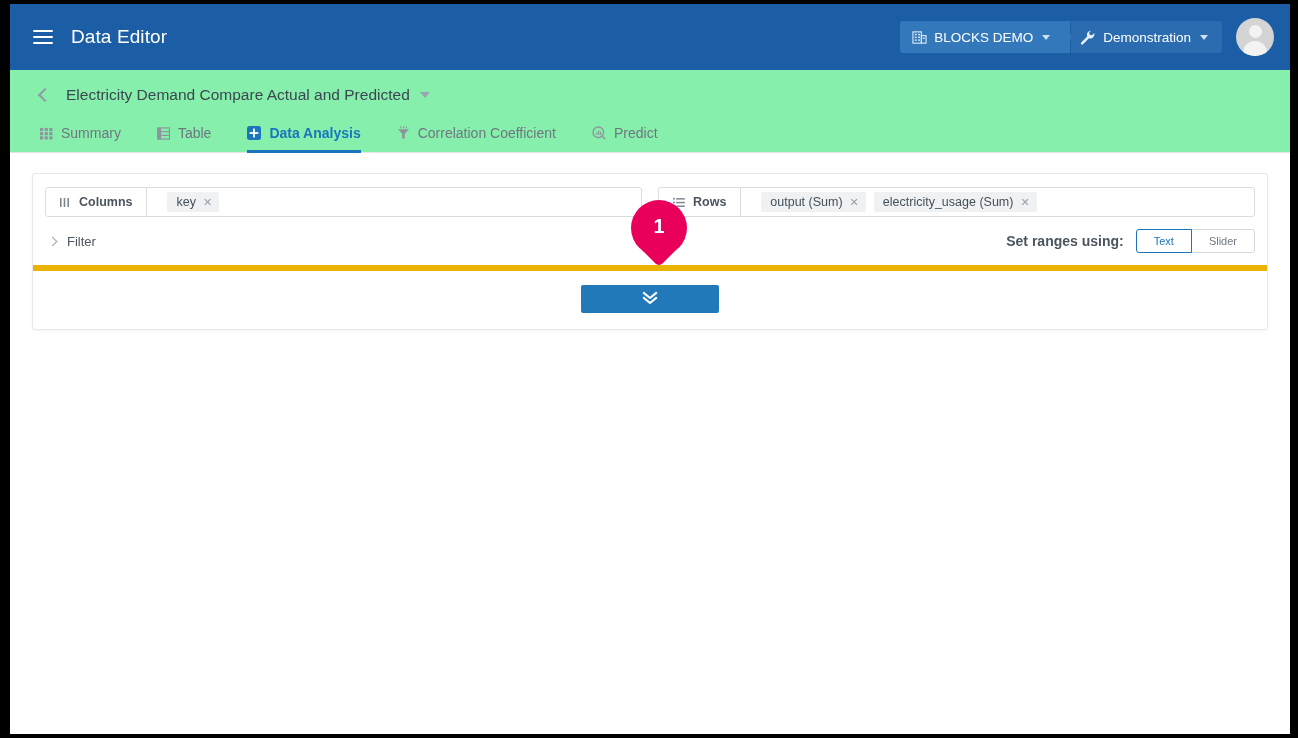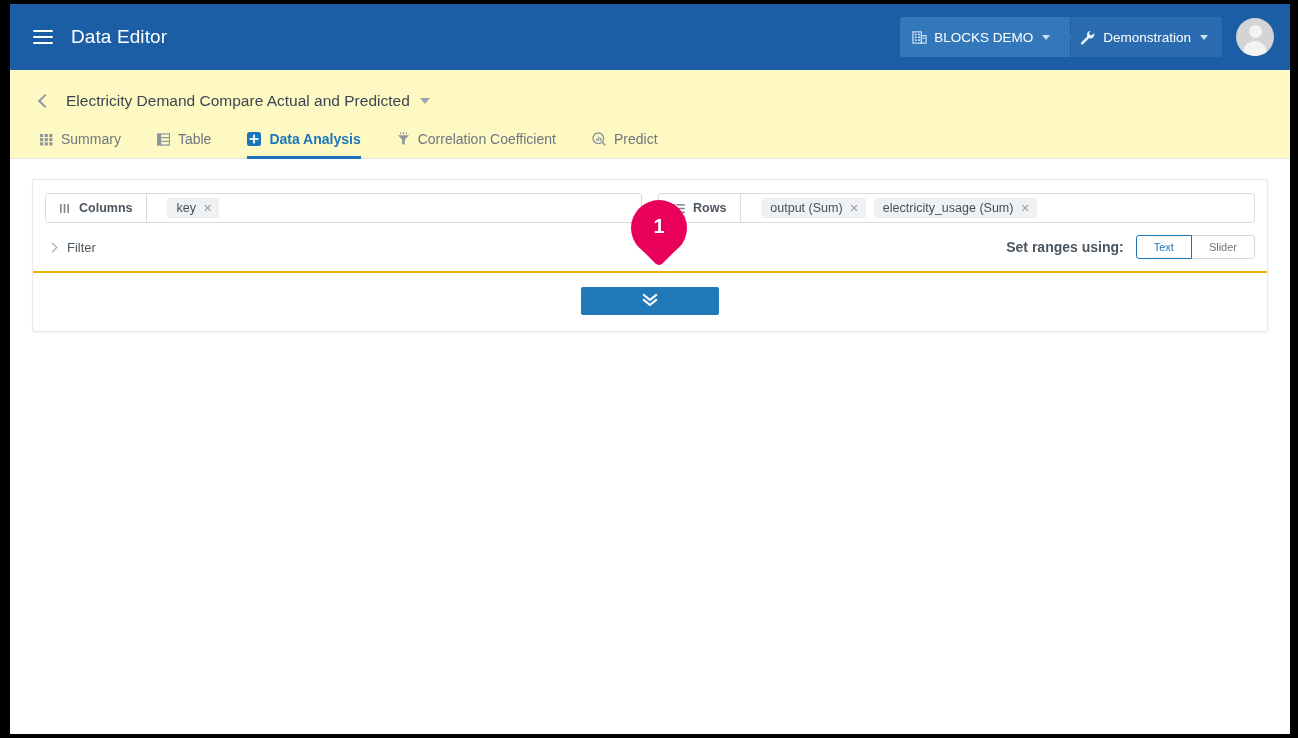--- a/index.html
+++ b/index.html
@@ -41,21 +41,21 @@
     letter-spacing: .1px;
   }
   .appbar-right {
     margin-left: auto;
     display: flex;
     align-items: center;
     padding-right: 16px;
   }
   .crumb-group { display: flex; align-items: center; height: 32px; }
   .crumb {
-    display: flex; align-items: center; height: 40px;
+    display: flex; align-items: center; height: 32px;
     color: #ffffff; font-size: 13.5px;
     padding: 0 14px 0 12px;
     cursor: pointer;
     white-space: nowrap;
   }
   .crumb.first {
     background: #3278bb;
     border-radius: 3px 0 0 3px;
     padding-left: 12px;
     padding-right: 20px;
@@ -96,22 +96,22 @@
     position: absolute; width: 13px; height: 13px; border-radius: 50%;
     background: #f3f3f3; left: 12.5px; top: 7px;
   }
   .avatar .body {
     position: absolute; width: 24px; height: 16px; border-radius: 12px 12px 0 0;
     background: #f3f3f3; left: 7px; top: 23px;
   }
 
   
   .pagehead {
-    padding: 15px 0 0 0;
-    background: #fef9c3;
+    padding: 9px 0 0 0;
+    background: #86efac;
   }
   .titlerow {
     display: flex; align-items: center;
     padding-left: 30px;
     height: 32px;
   }
   .back-chevron {
     width: 10px; height: 10px;
     border-left: 2px solid #8d9aa5;
     border-bottom: 2px solid #8d9aa5;
@@ -205,21 +205,21 @@
     margin-left: 7px;
     color: #95a0a9;
     font-size: 11px;
     line-height: 1;
     cursor: pointer;
   }
 
   .filter-row {
     display: flex; align-items: center;
     padding: 12px 12px 12px 16px;
-    border-bottom: 2px solid #eab308;
+    border-bottom: 6px solid #eab308;
   }
   .filter-toggle {
     display: flex; align-items: center;
     font-size: 13px;
     color: #4b555e;
     cursor: pointer;
   }
   .filter-chev {
     width: 7px; height: 7px;
     border-right: 1.6px solid #98a2ab;

